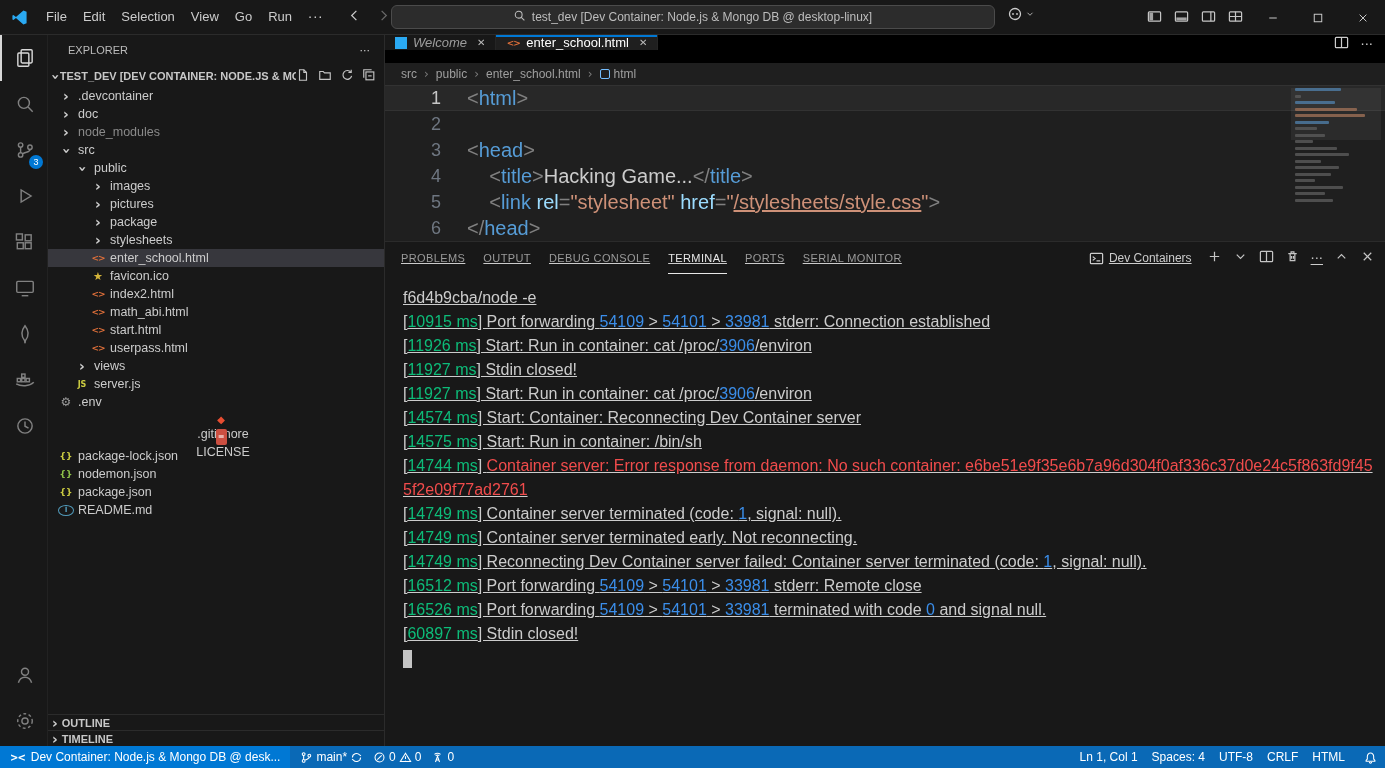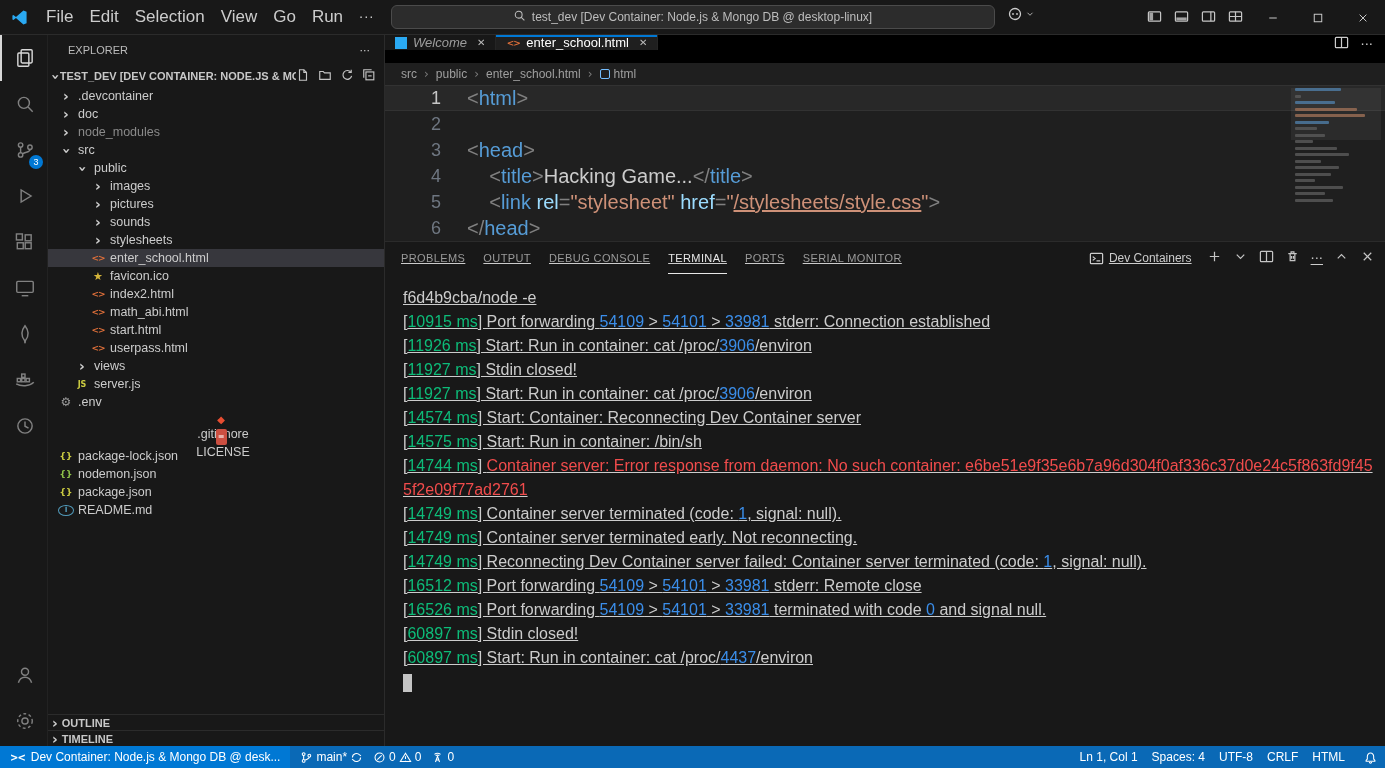--- a/index.html
+++ b/index.html
@@ -9,21 +9,21 @@
   }
   *{margin:0;padding:0;box-sizing:border-box;font-family:"Liberation Sans",sans-serif;}
   html,body{width:1385px;height:768px;background:#181818;overflow:hidden;}
   .glyph{font-family:"DejaVu Sans",sans-serif;}
   .window{position:relative;width:1385px;height:768px;color:#ccc;font-size:13px;background:#1f1f1f;}
 
   
   .titlebar{position:relative;height:35px;background:#181818;border-bottom:1px solid #2b2b2b;display:flex;align-items:center;}
   .vscode-logo{display:flex;align-items:center;margin:0 10px 0 11px;}
   .menus{display:flex;align-items:center;}
-  .menu-item{padding:0 8px;height:22px;line-height:22px;border-radius:5px;color:#ccc;font-size:17px;}
+  .menu-item{padding:0 8px;height:22px;line-height:22px;border-radius:5px;color:#ccc;font-size:13px;}
   .menu-more{padding:0 8px;color:#ccc;letter-spacing:1px;}
   .nav-arrows{display:flex;gap:14px;margin-left:16px;color:#ccc;align-items:center;}
   .nav-arrows .dim{opacity:.45;}
   .command-center{position:absolute;left:50%;top:5px;transform:translateX(-50%);width:604px;height:24px;
     background:#2c2c2c;border:1px solid #4b4b4b;border-radius:6px;display:flex;align-items:center;justify-content:center;
     gap:6px;color:#bdbdbd;font-size:12px;}
   .copilot{position:absolute;left:calc(50% + 314px);top:6px;display:flex;align-items:center;gap:2px;color:#ccc;}
   .layout-group{position:absolute;right:142px;top:0;height:35px;display:flex;align-items:center;gap:12px;color:#c5c5c5;}
   .win-controls{position:absolute;right:0;top:0;height:35px;display:flex;}
   .win-btn{width:45px;height:35px;display:flex;align-items:center;justify-content:center;color:#ccc;}
@@ -340,21 +340,21 @@
           <div class="trow" style="padding-left: 42px;">
             <span class="slot chev glyph">›</span>
             <span class="tlabel">images</span>
           </div>
           <div class="trow" style="padding-left: 42px;">
             <span class="slot chev glyph">›</span>
             <span class="tlabel">pictures</span>
           </div>
           <div class="trow" style="padding-left: 42px;">
             <span class="slot chev glyph">›</span>
-            <span class="tlabel">sounds</span>
+            <span class="tlabel">package</span>
           </div>
           <div class="trow" style="padding-left: 42px;">
             <span class="slot chev glyph">›</span>
             <span class="tlabel">stylesheets</span>
           </div>
           <div class="trow selected" style="padding-left: 42px;">
             <span class="slot fi fi-html"></span>
             <span class="tlabel">enter_school.html</span>
           </div>
           <div class="trow" style="padding-left: 42px;">
@@ -565,21 +565,20 @@
             <div class="tline"><span class="t-w">[</span><span class="t-g">11927 ms</span><span class="t-w">] Start: Run in container: cat /proc/</span><span class="t-b">3906</span><span class="t-w">/environ</span></div>
             <div class="tline"><span class="t-w">[</span><span class="t-g">14574 ms</span><span class="t-w">] Start: Container: Reconnecting Dev Container server</span></div>
             <div class="tline"><span class="t-w">[</span><span class="t-g">14575 ms</span><span class="t-w">] Start: Run in container: /bin/sh</span></div>
             <div class="tline brk"><span class="t-w">[</span><span class="t-g">14744 ms</span><span class="t-w">] </span><span class="t-r">Container server: Error response from daemon: No such container: e6be51e9f35e6b7a96d304f0af336c37d0e24c5f863fd9f455f2e09f77ad2761</span></div>
             <div class="tline"><span class="t-w">[</span><span class="t-g">14749 ms</span><span class="t-w">] Container server terminated (code: </span><span class="t-b">1</span><span class="t-w">, signal: null).</span></div>
             <div class="tline"><span class="t-w">[</span><span class="t-g">14749 ms</span><span class="t-w">] Container server terminated early. Not reconnecting.</span></div>
             <div class="tline"><span class="t-w">[</span><span class="t-g">14749 ms</span><span class="t-w">] Reconnecting Dev Container server failed: Container server terminated (code: </span><span class="t-b">1</span><span class="t-w">, signal: null).</span></div>
             <div class="tline"><span class="t-w">[</span><span class="t-g">16512 ms</span><span class="t-w">] Port forwarding </span><span class="t-b">54109</span><span class="t-w"> &gt; </span><span class="t-b">54101</span><span class="t-w"> &gt; </span><span class="t-b">33981</span><span class="t-w"> stderr: Remote close</span></div>
             <div class="tline"><span class="t-w">[</span><span class="t-g">16526 ms</span><span class="t-w">] Port forwarding </span><span class="t-b">54109</span><span class="t-w"> &gt; </span><span class="t-b">54101</span><span class="t-w"> &gt; </span><span class="t-b">33981</span><span class="t-w"> terminated with code </span><span class="t-b">0</span><span class="t-w"> and signal null.</span></div>
             <div class="tline"><span class="t-w">[</span><span class="t-g">60897 ms</span><span class="t-w">] Stdin closed!</span></div>
-            <div class="tline"><span class="t-w">[</span><span class="t-g">60897 ms</span><span class="t-w">] Start: Run in container: cat /proc/</span><span class="t-b">4437</span><span class="t-w">/environ</span></div>
             <div class="tline"><span class="tcursor"></span></div>
           </div>
       </div>
     </div>
   </div>
 
   <footer class="statusbar">
     <div class="sb-remote">
       <span class="rem-ic glyph">&gt;&lt;</span>
       <span>Dev Container: Node.js &amp; Mongo DB @ desk...</span>

